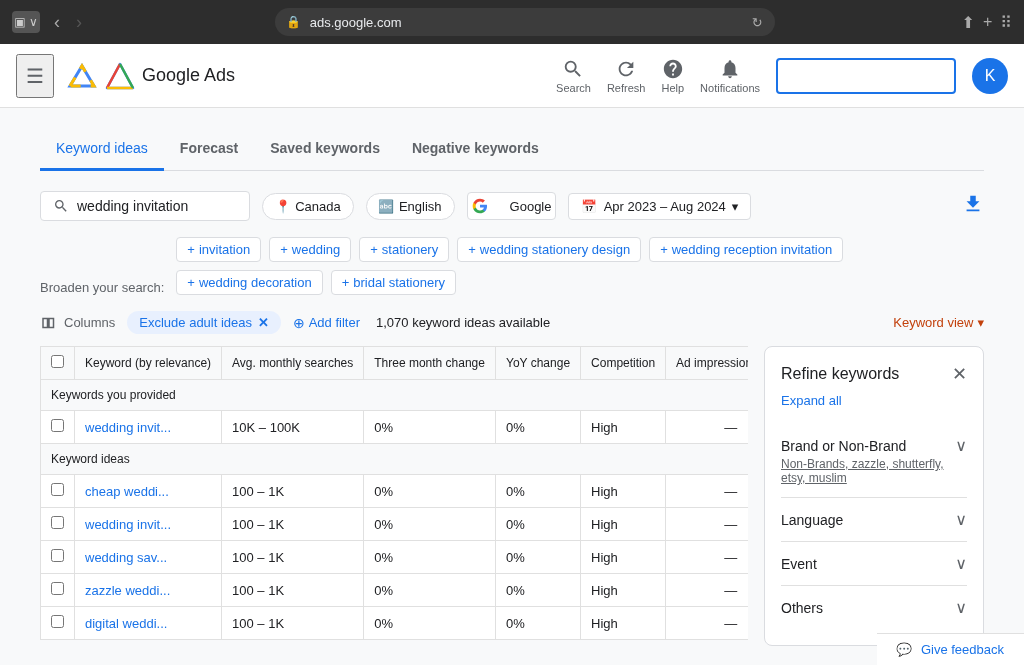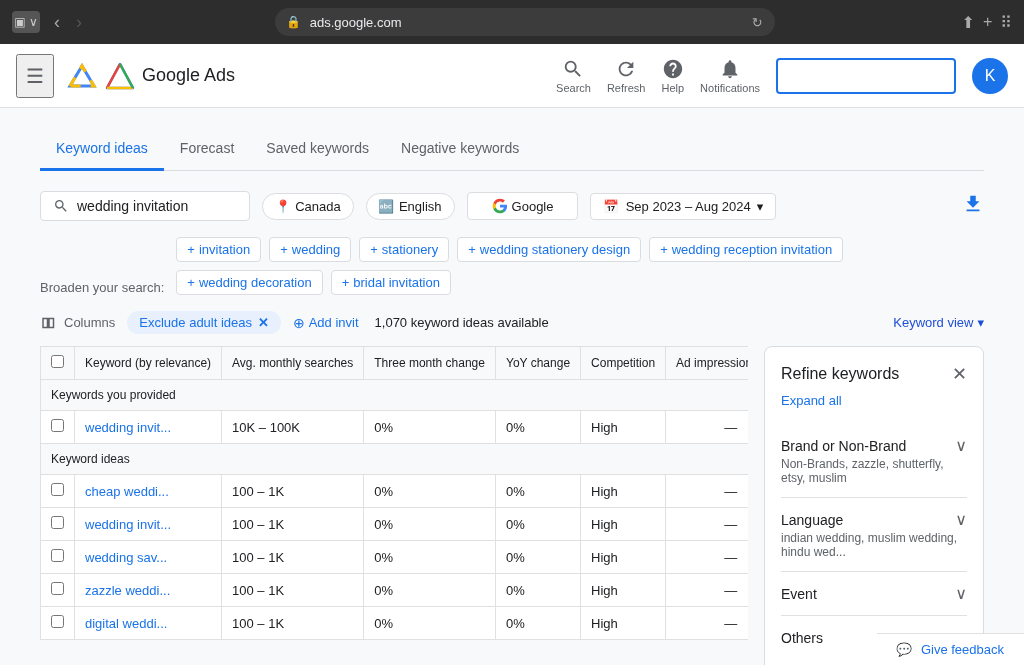--- a/index.html
+++ b/index.html
@@ -62,21 +62,21 @@
       width: 180px;
       height: 36px;
     }
     .avatar { width: 36px; height: 36px; border-radius: 50%; background: #1a73e8; color: #fff; display: flex; align-items: center; justify-content: center; font-weight: 500; font-size: 16px; cursor: pointer; }
 
     
     .content { padding: 20px 40px; background: #f8f9fa; min-height: 557px; }
 
     
     .tabs { display: flex; border-bottom: 1px solid #dadce0; margin-bottom: 20px; }
-    .tab { padding: 12px 16px; cursor: pointer; font-size: 14px; color: #5f6368; border-bottom: 3px solid transparent; margin-bottom: -1px; }
+    .tab { padding: 12px 16px; cursor: pointer; font-size: 14px; color: #5f6368; border-bottom: 3px solid transparent; margin-bottom: -1px; font-weight: bold; }
     .tab.active { color: #1a73e8; border-bottom-color: #1a73e8; font-weight: 500; }
 
     
     .filter-bar {
       display: flex;
       align-items: center;
       gap: 12px;
       margin-bottom: 16px;
       flex-wrap: wrap;
     }
@@ -98,22 +98,22 @@
       border: 1px solid #dadce0;
       border-radius: 20px;
       padding: 5px 12px;
       background: #fff;
       font-size: 13px;
       color: #202124;
       cursor: pointer;
       gap: 4px;
     }
     .filter-chip-google {
-      display: flex; align-items: center; gap: 4px;
-      border: 1px solid #dadce0; border-radius: 4px; padding: 5px 24px;
+      display: flex; align-items: center; gap: 22px;
+      border: 1px solid #dadce0; border-radius: 4px; padding: 5px 4px;
       background: #fff; font-size: 13px; cursor: pointer;
     }
     .date-chip {
       display: flex; align-items: center; gap: 6px;
       border: 1px solid #dadce0; border-radius: 4px; padding: 5px 12px;
       background: #fff; font-size: 13px; cursor: pointer;
     }
     .download-btn { margin-left: auto; color: #1a73e8; cursor: pointer; font-size: 20px; }
 
     
@@ -122,21 +122,21 @@
     .broaden-tags { display: flex; flex-wrap: wrap; gap: 8px; }
     .broaden-tag {
       display: flex; align-items: center; gap: 4px;
       border: 1px solid #dadce0; border-radius: 4px; padding: 4px 10px;
       background: #fff; font-size: 13px; color: #1a73e8; cursor: pointer;
     }
 
     
     .table-controls { display: flex; align-items: center; gap: 12px; margin-bottom: 12px; }
     .columns-btn { display: flex; align-items: center; gap: 6px; cursor: pointer; font-size: 13px; color: #5f6368; border: none; background: none; }
-    .keyword-view-btn { display: flex; align-items: center; gap: 4px; cursor: pointer; font-size: 13px; color: #1d4ed8; border: none; background: none; }
+    .keyword-view-btn { display: flex; align-items: center; gap: 4px; cursor: pointer; font-size: 13px; color: #c2410c; border: none; background: none; }
     .exclude-tag {
       display: flex; align-items: center; gap: 6px;
       background: #e8f0fe; border-radius: 20px; padding: 4px 12px;
       font-size: 13px; color: #1a73e8;
     }
     .exclude-x { cursor: pointer; color: #1a73e8; font-weight: bold; }
     .add-filter-btn { color: #1a73e8; cursor: pointer; font-size: 13px; border: none; background: none; display: flex; align-items: center; gap: 4px; }
     .ideas-count { font-size: 13px; color: #202124; margin-left: 4px; }
 
     
@@ -150,21 +150,21 @@
       padding: 16px;
       margin-left: 16px;
       height: fit-content;
     }
     .refine-title { font-size: 16px; font-weight: 500; margin-bottom: 8px; display: flex; align-items: center; justify-content: space-between; }
     .refine-close { cursor: pointer; color: #5f6368; font-size: 18px; }
     .expand-all { color: #1a73e8; font-size: 13px; cursor: pointer; margin-bottom: 16px; display: block; }
     .refine-item { border-bottom: 1px solid #e0e0e0; padding: 12px 0; cursor: pointer; }
     .refine-item-header { display: flex; align-items: center; justify-content: space-between; }
     .refine-item-title { font-size: 14px; font-weight: 500; }
-    .refine-item-sub { font-size: 12px; color: #5f6368; margin-top: 2px; }
+    .refine-item-sub { font-size: 12px; color: #5f6368; margin-top: 2px; text-decoration: underline; }
     .refine-chevron { color: #5f6368; font-size: 16px; }
 
     
     .keyword-table { width: 100%; border-collapse: collapse; background: #fff; font-size: 13px; }
     .keyword-table thead th {
       background: #f8f9fa;
       border: 1px solid #e0e0e0;
       padding: 8px 10px;
       text-align: left;
       font-weight: 500;
@@ -314,21 +314,21 @@
         <svg width="16" height="16" viewBox="0 0 24 24">
           <path fill="#4285f4" d="M22.56 12.25c0-.78-.07-1.53-.2-2.25H12v4.26h5.92c-.26 1.37-1.04 2.53-2.21 3.31v2.77h3.57c2.08-1.92 3.28-4.74 3.28-8.09z"></path>
           <path fill="#34a853" d="M12 23c2.97 0 5.46-.98 7.28-2.66l-3.57-2.77c-.98.66-2.23 1.06-3.71 1.06-2.86 0-5.29-1.93-6.16-4.53H2.18v2.84C3.99 20.53 7.7 23 12 23z"></path>
           <path fill="#fbbc05" d="M5.84 14.09c-.22-.66-.35-1.36-.35-2.09s.13-1.43.35-2.09V7.07H2.18C1.43 8.55 1 10.22 1 12s.43 3.45 1.18 4.93l3.66-2.84z"></path>
           <path fill="#ea4335" d="M12 5.38c1.62 0 3.06.56 4.21 1.64l3.15-3.15C17.45 2.09 14.97 1 12 1 7.7 1 3.99 3.47 2.18 7.07l3.66 2.84c.87-2.6 3.3-4.53 6.16-4.53z"></path>
         </svg>
         <span>Google</span>
       </div>
       <div class="date-chip">
         <span>📅</span>
-        <span>Sep 2023 – Aug 2024</span>
+        <span>Apr 2023 – Aug 2024</span>
         <span>▾</span>
       </div>
       <div class="download-btn">
         <svg width="22" height="22" viewBox="0 0 24 24" fill="#1a73e8">
             <path d="M19 9h-4V3H9v6H5l7 7 7-7zM5 18v2h14v-2H5z"></path>
           </svg>
       </div>
     </div>
 
     <div class="broaden-section">
@@ -353,39 +353,39 @@
         <div class="broaden-tag">
           <span>+</span>
           <span>wedding reception invitation</span>
         </div>
         <div class="broaden-tag">
           <span>+</span>
           <span>wedding decoration</span>
         </div>
         <div class="broaden-tag">
           <span>+</span>
-          <span>bridal invitation</span>
+          <span>bridal stationery</span>
         </div>
       </div>
     </div>
 
     <div class="table-controls">
       <button class="columns-btn">
         <svg width="18" height="18" viewBox="0 0 24 24" fill="#5f6368">
             <path d="M3 5v14h8V5H3zm6 12H5V7h4v10zm8-12h-6v14h8V5h-2zm0 12h-4V7h4v10z"></path>
           </svg>
         <span>Columns</span>
       </button>
       <div class="exclude-tag">
         <span>Exclude adult ideas</span>
         <span class="exclude-x">✕</span>
       </div>
       <button class="add-filter-btn">
         <span style="font-size:14px;">⊕</span>
-        <span>Add invit</span>
+        <span>Add filter</span>
       </button>
       <span class="ideas-count">1,070 keyword ideas available</span>
       <div style="margin-left:auto;display:flex;align-items:center;gap:8px;">
         <button class="keyword-view-btn">
           <span>Keyword view</span>
           <span>▾</span>
         </button>
       </div>
     </div>
 
@@ -516,21 +516,20 @@
             <span class="refine-item-title">Brand or Non-Brand</span>
             <span class="refine-chevron">∨</span>
           </div>
           <div class="refine-item-sub">Non-Brands, zazzle, shutterfly, etsy, muslim</div>
         </div>
         <div class="refine-item">
           <div class="refine-item-header">
             <span class="refine-item-title">Language</span>
             <span class="refine-chevron">∨</span>
           </div>
-          <div class="refine-item-sub">indian wedding, muslim wedding, hindu wed...</div>
         </div>
         <div class="refine-item">
           <div class="refine-item-header">
             <span class="refine-item-title">Event</span>
             <span class="refine-chevron">∨</span>
           </div>
         </div>
         <div class="refine-item" style="border-bottom: none;">
           <div class="refine-item-header">
             <span class="refine-item-title">Others</span>

